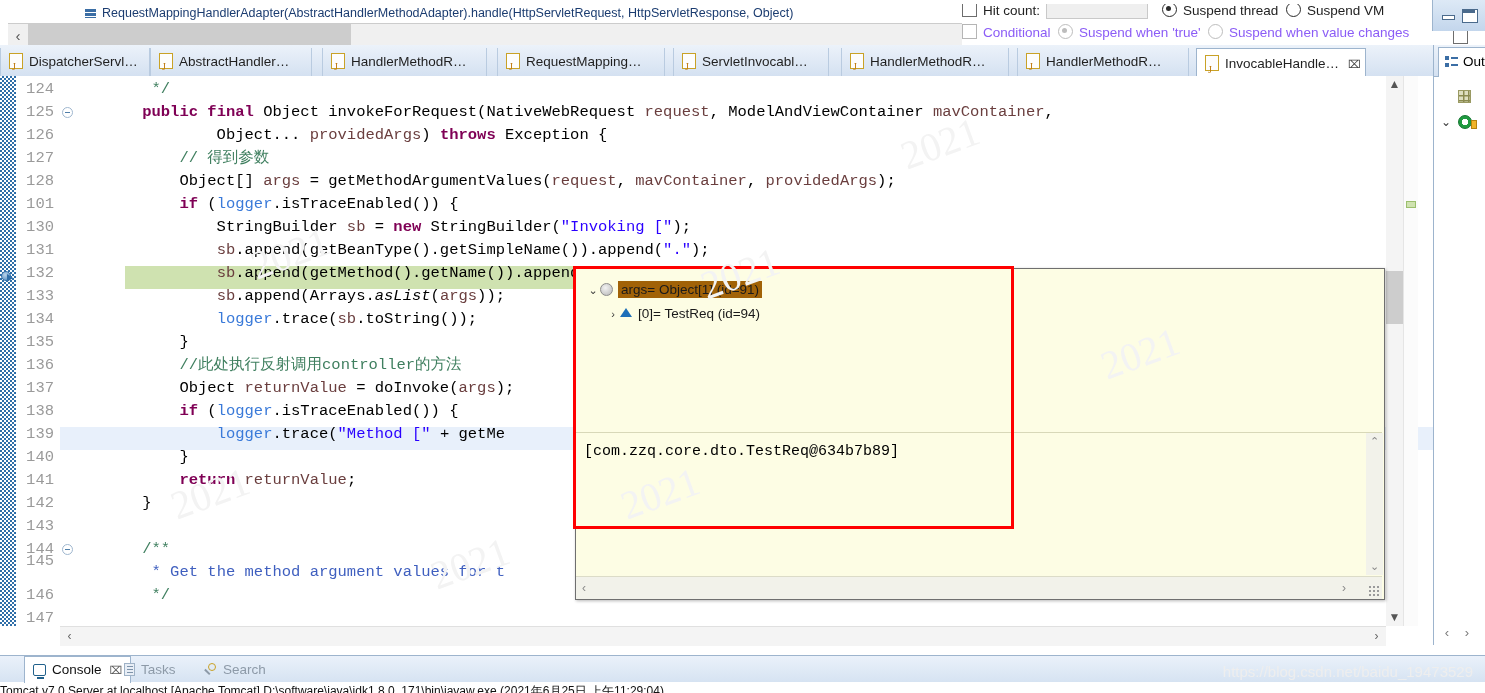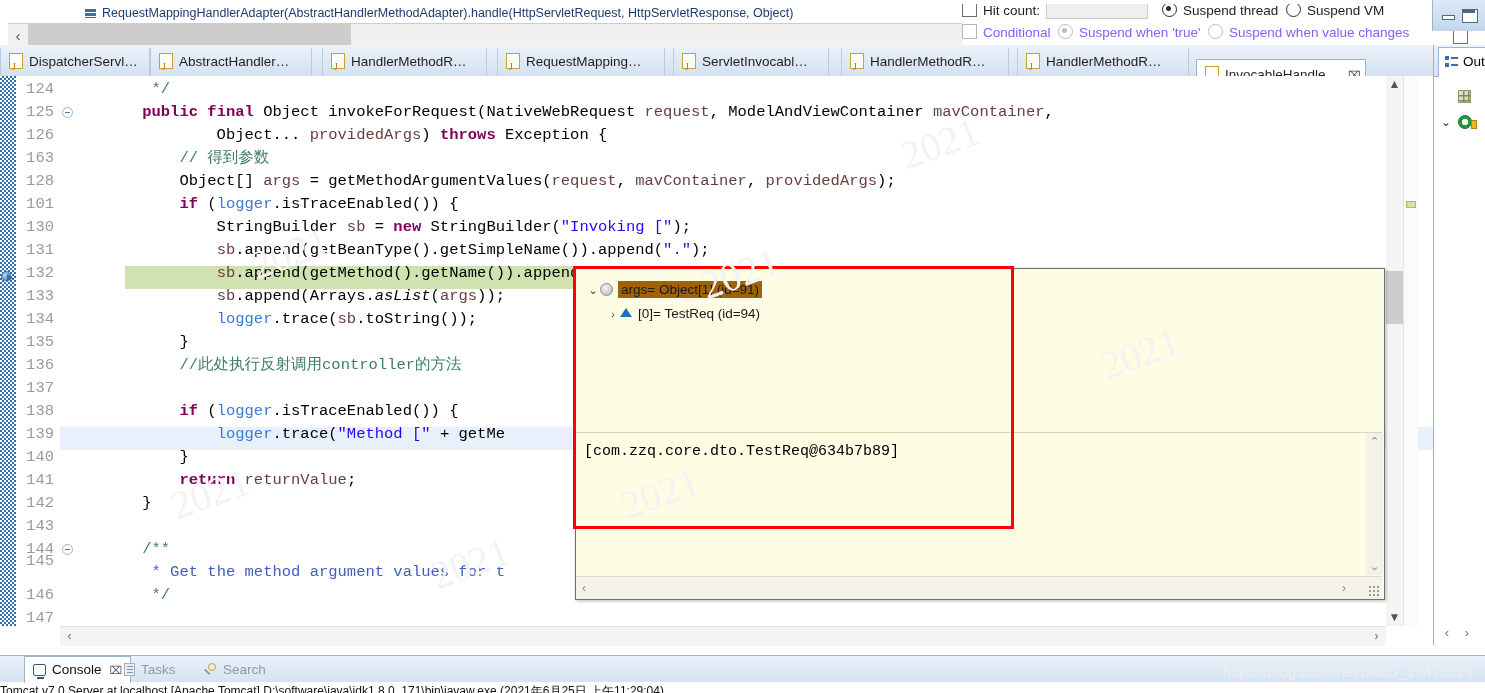--- a/index.html
+++ b/index.html
@@ -46,21 +46,21 @@
 
   
   #tabbar{position:absolute;left:0;top:45px;width:1433px;height:31px;
      background:linear-gradient(to bottom,#ecf2fa,#d4e1f1);border-bottom:1px solid #9db4cd;padding-left:39px;}
   .tab{position:absolute;top:3px;height:28px;line-height:27px;padding:0 10px 0 8px;white-space:nowrap;
      font-size:13.5px;color:#1f1f1f;border-left:1px solid #b9cbe0;border-right:1px solid #b9cbe0;
      box-sizing:border-box;}
   .tab .jicon{display:inline-block;width:12px;height:14px;margin-right:6px;vertical-align:-3px;position:relative;
      background:#fdfdfd;border:1px solid #c9a227;}
   .tab .jicon::after{content:"J";position:absolute;left:2px;top:-1px;font-size:10px;color:#c07a10;font-family:"Liberation Serif",serif;}
-  .tab.active{background:#ffffff;border:1px solid #9db4cd;border-bottom:1px solid #fff;top:14px;height:31px;line-height:30px;}
+  .tab.active{background:#ffffff;border:1px solid #9db4cd;border-bottom:1px solid #fff;top:3px;height:31px;line-height:30px;}
   .tab .xclose{margin-left:9px;font-size:11px;color:#444;}
   #tab-min-max{position:absolute;right:0;top:0;width:52px;height:31px;background:linear-gradient(to bottom,#dde9f6,#c3d6ec);
      border-left:1px solid #9db4cd;}
   .winbtn{position:absolute;top:9px;width:14px;height:12px;}
   .winbtn.min{left:8px;}
   .winbtn.min::after{content:"";position:absolute;left:1px;top:6px;width:11px;height:3px;border:1px solid #4a6versa;border:1px solid #4a6a8c;background:#fff;}
   .winbtn.max{left:29px;border:1px solid #4a6a8c;background:#fff;}
   .winbtn.max::after{content:"";position:absolute;left:0;top:0;width:12px;height:3px;background:#4a6a8c;}
 
   
@@ -258,21 +258,21 @@
   </div>
 
   <div id="editor">
     <div id="bp-gutter"></div>
     <div id="bp-arrow"></div>
     <div id="linenum-col">
         <div class="lnum" style="top: 2px;">124</div>
         <div class="lnum" style="top: 25px;">125</div>
         <div class="fold" style="top: 31px;"></div>
         <div class="lnum" style="top: 48px;">126</div>
-        <div class="lnum" style="top: 71px;">163</div>
+        <div class="lnum" style="top: 71px;">127</div>
         <div class="lnum" style="top: 94px;">128</div>
         <div class="lnum" style="top: 117px;">101</div>
         <div class="lnum" style="top: 140px;">130</div>
         <div class="lnum" style="top: 163px;">131</div>
         <div class="lnum" style="top: 186px;">132</div>
         <div class="lnum" style="top: 209px;">133</div>
         <div class="lnum" style="top: 232px;">134</div>
         <div class="lnum" style="top: 255px;">135</div>
         <div class="lnum" style="top: 278px;">136</div>
         <div class="lnum" style="top: 301px;">137</div>
@@ -297,20 +297,21 @@
         <div class="cline" style="top: 71px;">        <span class="cmt">// 得到参数</span></div>
         <div class="cline" style="top: 94px;">        Object[] <span class="fld">args</span> = getMethodArgumentValues(<span class="fld">request</span>, <span class="fld">mavContainer</span>, <span class="fld">providedArgs</span>);</div>
         <div class="cline" style="top: 117px;">        <span class="kw">if</span> (<span class="fld" style="color:#3a7ad9">logger</span>.isTraceEnabled()) {</div>
         <div class="cline" style="top: 140px;">            StringBuilder <span class="fld">sb</span> = <span class="kw">new</span> StringBuilder(<span class="str">"Invoking ["</span>);</div>
         <div class="cline" style="top: 163px;">            <span class="fld">sb</span>.append(getBeanType().getSimpleName()).append(<span class="str">"."</span>);</div>
         <div class="cline" style="top: 186px;">            <span class="fld">sb</span>.append(getMethod().getName()).append(<span class="str">"] method with arguments "</span>);</div>
         <div class="cline" style="top: 209px;">            <span class="fld">sb</span>.append(Arrays.<span class="ital">asList</span>(<span class="fld">args</span>));</div>
         <div class="cline" style="top: 232px;">            <span class="fld" style="color:#3a7ad9">logger</span>.trace(<span class="fld">sb</span>.toString());</div>
         <div class="cline" style="top: 255px;">        }</div>
         <div class="cline" style="top: 278px;">        <span class="cmt">//此处执行反射调用controller的方法</span></div>
+        <div class="cline" style="top: 301px;">        Object <span class="fld">returnValue</span> = doInvoke(<span class="fld">args</span>);</div>
         <div class="cline" style="top: 324px;">        <span class="kw">if</span> (<span class="fld" style="color:#3a7ad9">logger</span>.isTraceEnabled()) {</div>
         <div class="cline" style="top: 347px;">            <span class="fld" style="color:#3a7ad9">logger</span>.trace(<span class="str">"Method ["</span> + getMe</div>
         <div class="cline" style="top: 370px;">        }</div>
         <div class="cline" style="top: 393px;">        <span class="kw">return</span> <span class="fld">returnValue</span>;</div>
         <div class="cline" style="top: 416px;">    }</div>
         <div class="cline" style="top: 439px;"></div>
         <div class="cline" style="top: 462px;">    <span class="cmt">/**</span></div>
         <div class="cline" style="top: 485px;">     <span class="jdoc">* Get the method argument values for t</span></div>
         <div class="cline" style="top: 508px;">     <span class="cmt">*/</span></div>
         <div class="cline" style="top: 561px;">    <span class="cmt">//获取当前请求的方法参数值</span></div>

